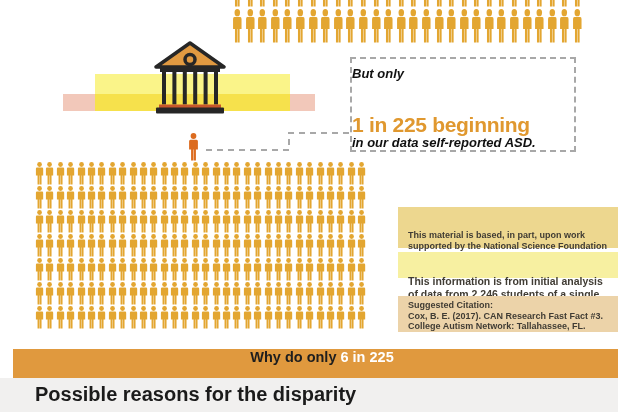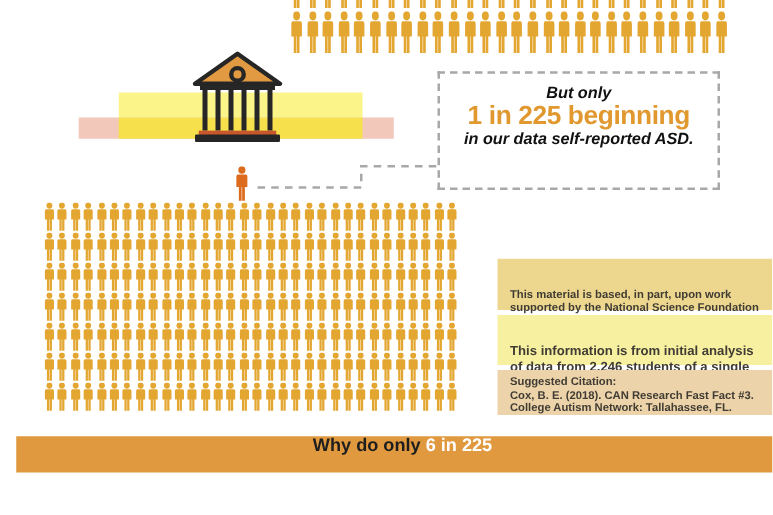--- a/index.html
+++ b/index.html
@@ -21,29 +21,29 @@
   
   .band{position:absolute;}
   #band-pink{left:63px;top:94px;width:252px;height:17px;background:var(--pink-band);}
   #band-yellow-light{left:95px;top:74px;width:195px;height:20px;background:var(--yellow-light);}
   #band-yellow-dark{left:95px;top:94px;width:195px;height:17px;background:var(--yellow-dark);}
   #building{position:absolute;left:150px;top:40px;width:80px;height:75px;}
 
   
   #connector{position:absolute;left:0;top:0;width:618px;height:412px;pointer-events:none;}
   #callout{position:absolute;left:350px;top:57px;width:222px;height:84px;background:#fff;
-           border:2px dashed var(--dash-color);text-align:center;padding-top:7px;}
+           border:2px dashed var(--dash-color);padding-top:7px;}
   .callout-small{font-size:13px;font-weight:bold;font-style:italic;color:#111;line-height:16px;}
-  .callout-big{font-size:21px;font-weight:800;color:var(--accent-orange);line-height:21px;letter-spacing:-0.3px;}
+  .callout-big{font-size:21px;font-weight:800;color:var(--accent-orange);line-height:21px;letter-spacing:-0.3px;margin-top:32px;}
 
   
   .note{position:absolute;left:398px;width:220px;box-sizing:border-box;padding:23px 8px 0 10px;
         color:var(--note-text);font-weight:600;}
   #note-nsf{top:207px;height:41px;background:var(--box1-bg);font-size:9px;line-height:11px;}
-  #note-data{top:252px;height:40px;background:var(--box2-bg);font-size:10.5px;line-height:13px;}
+  #note-data{top:252px;height:26px;background:var(--box2-bg);font-size:10.5px;line-height:13px;}
   #note-cite{top:296px;height:36px;background:var(--box3-bg);font-size:9px;line-height:10.5px;white-space:pre-line;padding-top:4px;}
 
   
   #banner{position:absolute;left:0;top:349px;width:618px;height:29px;background:var(--banner-bg);
           display:flex;justify-content:center;
           font-size:14.5px;font-weight:bold;color:var(--banner-text);white-space:pre;margin-left:13px;}
   #banner .hl{color:var(--banner-highlight);}
   #footer{position:absolute;left:0;top:378px;width:618px;height:34px;background:var(--bottom-bg);}
   #footer h2{margin:0;position:absolute;left:35px;top:5px;font-size:20px;font-weight:700;color:#1b1b1b;}
 </style>
@@ -1231,19 +1231,22 @@
       </div>
     </div>
 
   <div class="note" id="note-nsf">
     <span>This material is based, in part, upon work supported by the National Science Foundation under Grant Number 1612090</span>
   </div>
   <div class="note" id="note-data">
     <span>This information is from initial analysis of data from 2,246 students of a single</span>
   </div>
   <div class="note" id="note-cite">Suggested Citation:
-Cox, B. E. (2018). CAN Research Fast Fact #3.
+Cox, B. E. (2017). CAN Research Fast Fact #3.
 College Autism Network: Tallahassee, FL.</div>
 
   <div id="banner"><span>Why do only </span><span class="hl">6 in 225</span></div>
 
+  <div id="footer">
+    <h2>Possible reasons for the disparity</h2>
+  </div>
 
 </div>
 
 </body></html>

